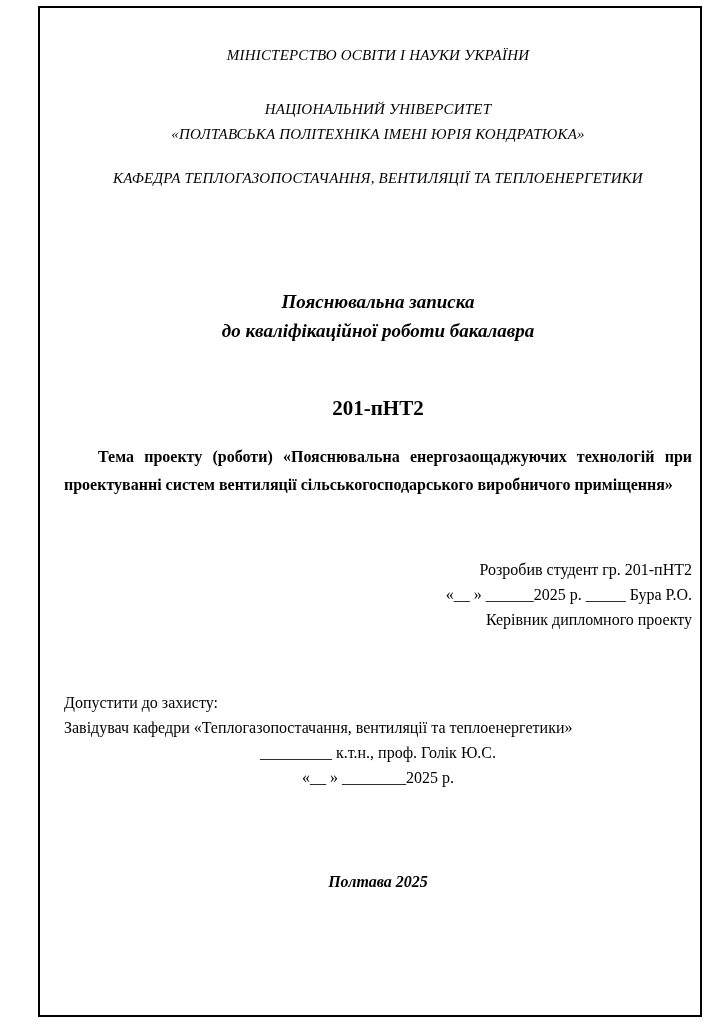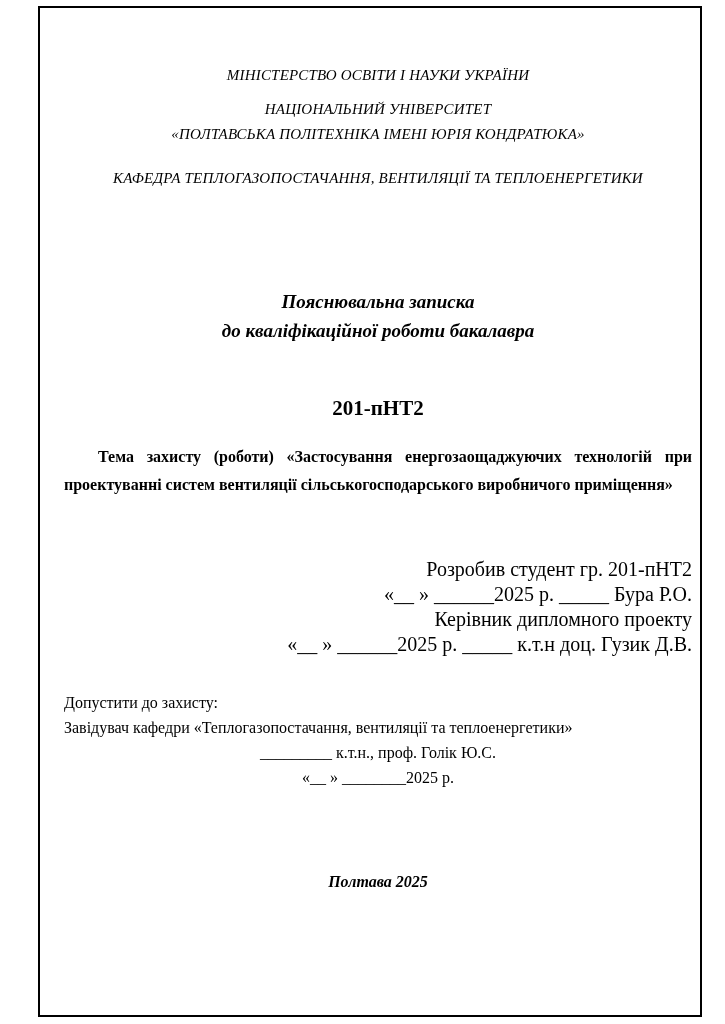--- a/index.html
+++ b/index.html
@@ -53,21 +53,21 @@
     font-size: 21px;
   }
   .topic {
     font-weight: bold;
     font-size: 16px;
     line-height: 28px;
     text-align: justify;
     text-indent: 34px;
   }
   .sig-block {
-    font-size: 20px;
+    font-size: 16px;
     line-height: 25px;
   }
   .approval-block {
     font-size: 16px;
     line-height: 25px;
   }
   .footer-city {
     font-weight: bold;
     font-style: italic;
     font-size: 16px;
@@ -75,41 +75,40 @@
 </style>
 </head>
 <body>
 
 <div class="page">
 
   <div class="frame"></div>
 
   <div class="content">
 
-    <div class="block center caps-italic" style="top:57px;">МІНІСТЕРСТВО ОСВІТИ І НАУКИ УКРАЇНИ</div>
+    <div class="block center caps-italic" style="top:37px;">МІНІСТЕРСТВО ОСВІТИ І НАУКИ УКРАЇНИ</div>
 
     <div class="block center caps-italic" style="top:91px;">НАЦІОНАЛЬНИЙ УНІВЕРСИТЕТ</div>
 
     <div class="block center caps-italic" style="top:116px;font-style:italic;">«ПОЛТАВСЬКА ПОЛІТЕХНІКА ІМЕНІ ЮРІЯ КОНДРАТЮКА»</div>
 
     <div class="block center main-title" style="top:281px;">Пояснювальна записка</div>
 
     <div class="block center caps-italic" style="top:160px;">КАФЕДРА ТЕПЛОГАЗОПОСТАЧАННЯ, ВЕНТИЛЯЦІЇ ТА ТЕПЛОЕНЕРГЕТИКИ</div>
 
     <div class="block center main-title" style="top:310px;">до кваліфікаційної роботи бакалавра</div>
 
     <div class="block center group-code" style="top:390px;">201-пНТ2</div>
 
-    <div class="block topic" style="top:437px;">Тема захисту (роботи) «Застосування енергозаощаджуючих технологій при проектуванні систем вентиляції сільськогосподарського виробничого приміщення»</div>
+    <div class="block topic" style="top:437px;">Тема проекту (роботи) «Пояснювальна енергозаощаджуючих технологій при проектуванні систем вентиляції сільськогосподарського виробничого приміщення»</div>
 
     <div class="block right sig-block" style="top:551px;">
       <div>Розробив студент гр. 201-пНТ2</div>
       <div>«__ » ______2025 р. _____ Бура Р.О.</div>
       <div>Керівник дипломного проекту</div>
-      <div>«__ » ______2025 р. _____ к.т.н доц. Гузик Д.В.</div>
     </div>
 
     <div class="block approval-block" style="top:684px;">
       <div class="left">Допустити до захисту:</div>
       <div class="left">Завідувач кафедри «Теплогазопостачання, вентиляції та теплоенергетики»</div>
       <div class="center">_________ к.т.н., проф. Голік Ю.С.</div>
       <div class="center">«__ » ________2025 р.</div>
     </div>
 
     <div class="block center footer-city" style="top:867px;">Полтава 2025</div>

